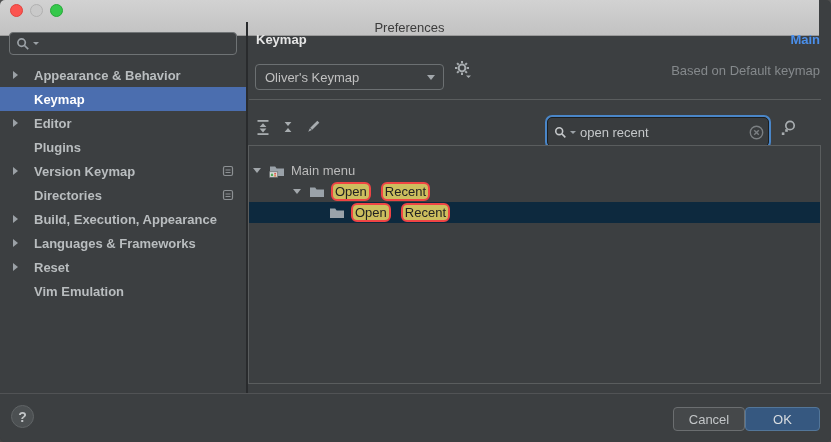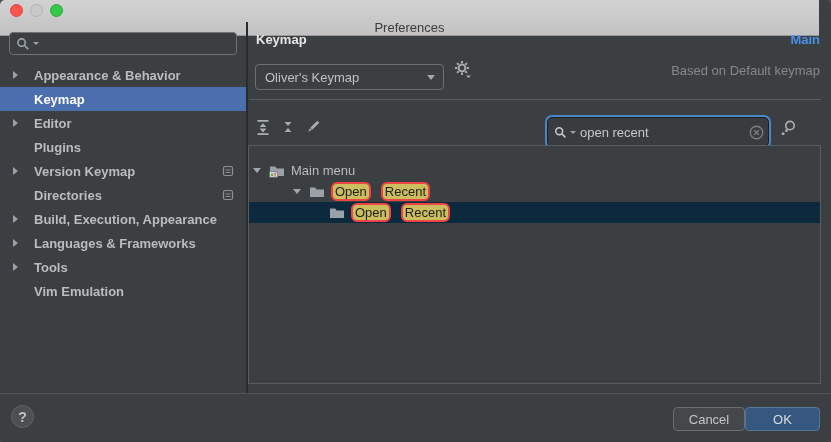--- a/index.html
+++ b/index.html
@@ -181,21 +181,21 @@
       <div class="side-item">
         <span class="arrow-slot">
             <span class="tri-right"></span>
           </span>
         <span>Languages &amp; Frameworks</span>
       </div>
       <div class="side-item">
         <span class="arrow-slot">
             <span class="tri-right"></span>
           </span>
-        <span>Tools</span>
+        <span>Reset</span>
       </div>
       <div class="side-item">
         <span class="arrow-slot"></span>
         <span>Vim Emulation</span>
       </div>
     </div>
 
     <div class="content">
       <div class="page-title">Keymap</div>
       <div class="reset-link">Main</div>

